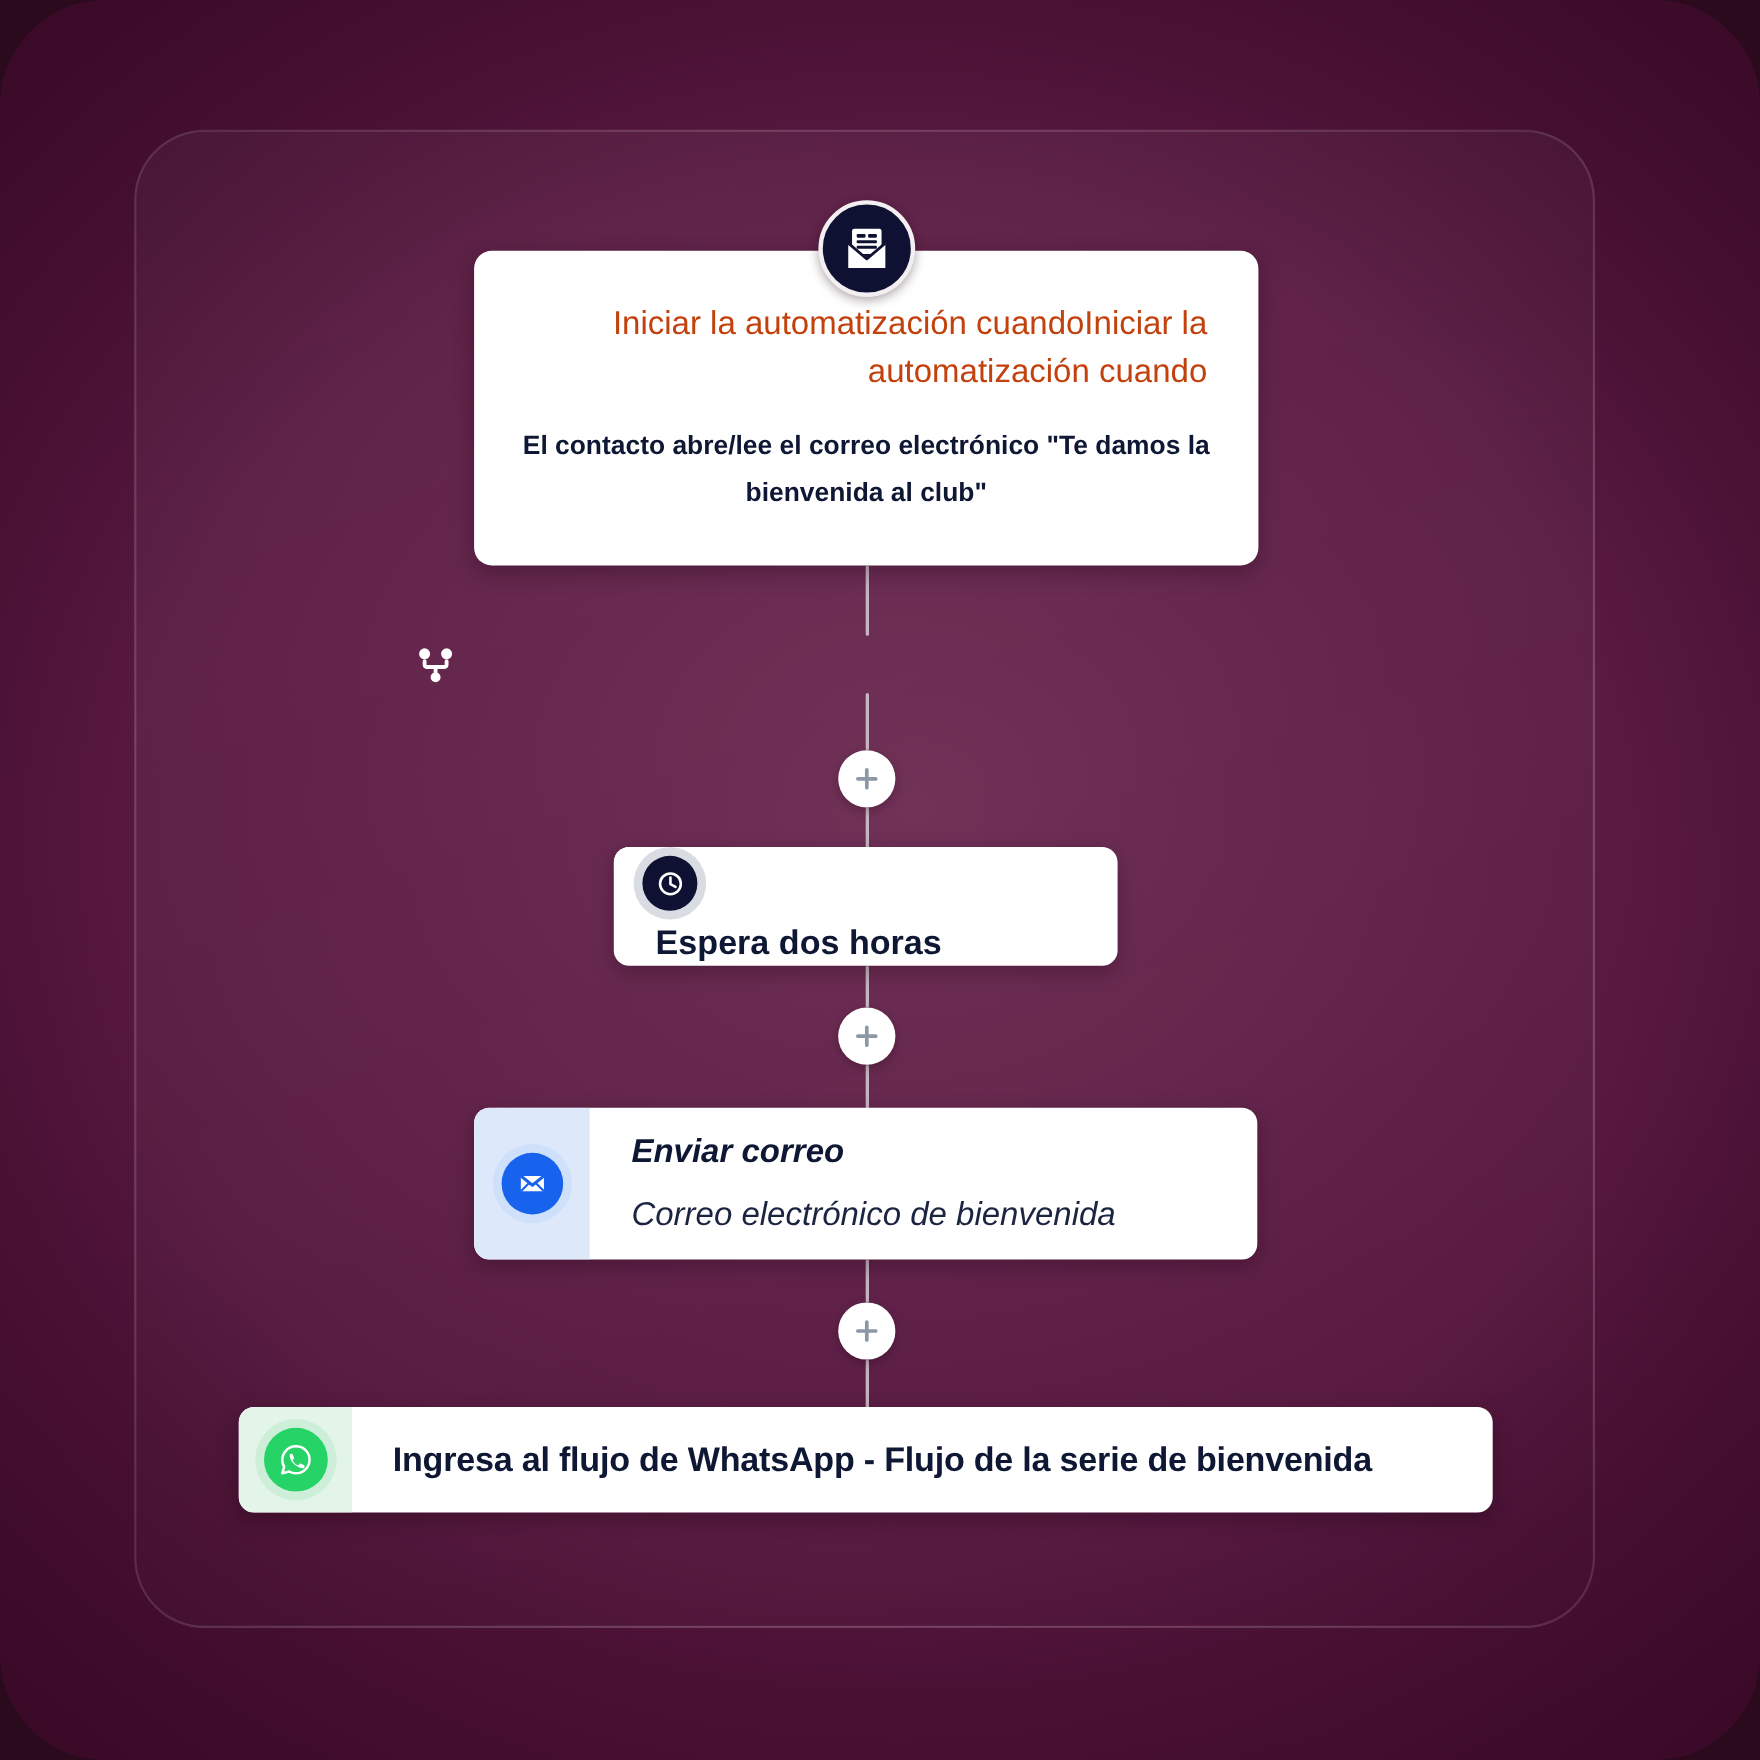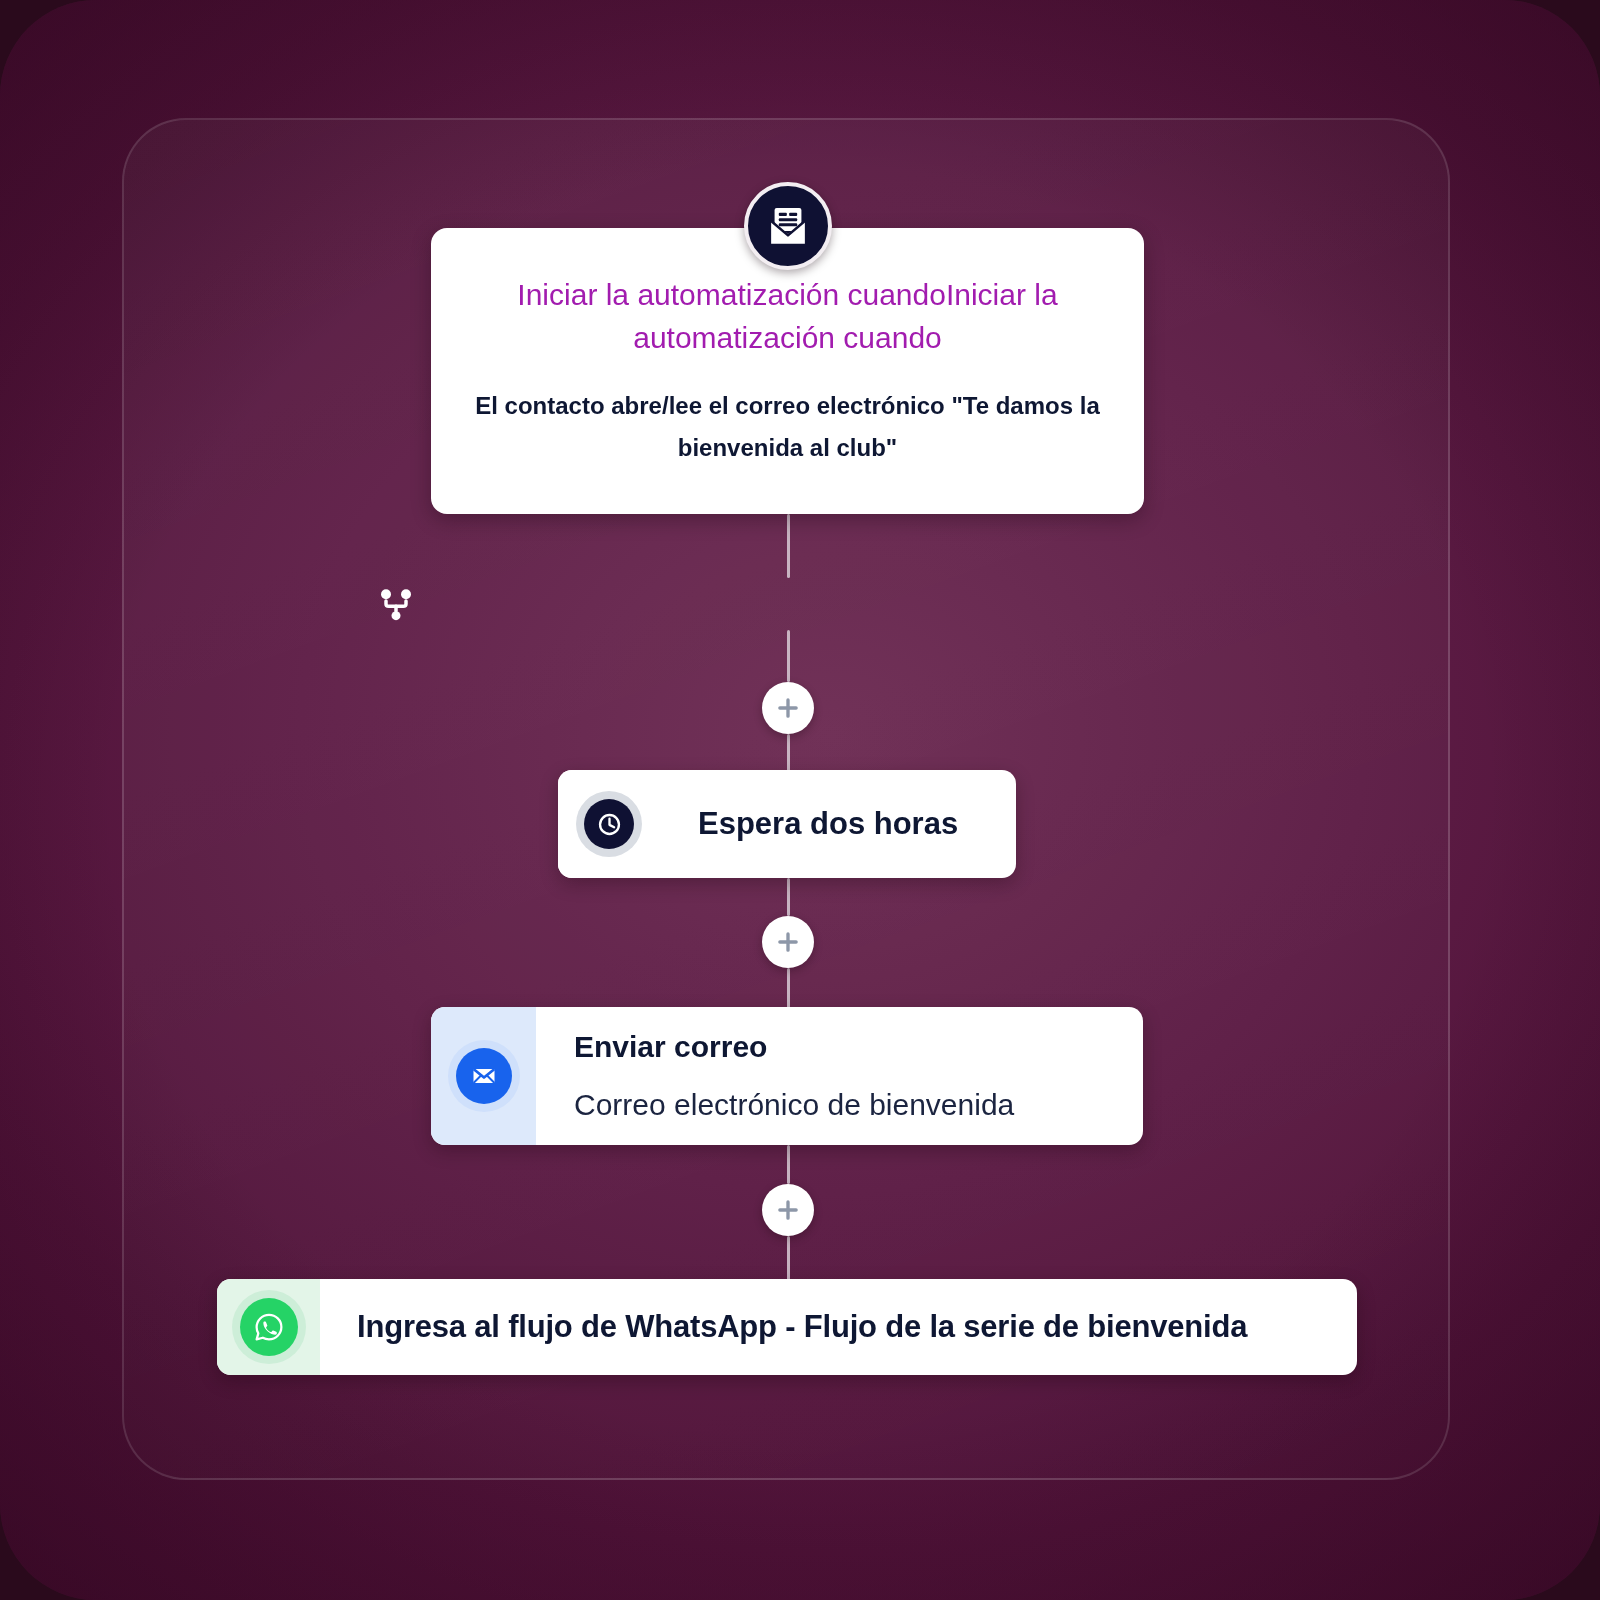--- a/index.html
+++ b/index.html
@@ -76,24 +76,24 @@
     box-shadow: 0 6px 20px rgba(20,0,12,0.30);
     box-sizing: border-box;
     display: flex;
     flex-direction: column;
     align-items: center;
     justify-content: center;
     padding: 0 40px;
     z-index: 2;
   }
   .trigger-sub {
-    color: #a21caf;
+    color: #c2410c;
     font-size: 30px;
     line-height: 43px;
-    text-align: center;
+    text-align: right;
     font-weight: 400;
     max-width: 620px;
     margin-bottom: 26px;
   }
   .trigger-title {
     color: #0e1733;
     font-size: 24px;
     line-height: 42px;
     font-weight: 700;
     text-align: center;
@@ -189,20 +189,21 @@
     flex-direction: column;
     justify-content: center;
   }
 
   
   .wait-card {
     left: 558px;
     top: 770px;
     width: 458px;
     height: 108px;
+    flex-direction: column;
   }
   .wait-card .card-icon-pane { width: 102px; background: #ffffff; }
   .wait-icon-ring {
     width: 66px; height: 66px; border-radius: 50%;
     background: #d9dde3;
     display: flex; align-items: center; justify-content: center;
   }
   .wait-icon-core {
     width: 50px; height: 50px; border-radius: 50%;
     background: #0f1133;
@@ -224,21 +225,21 @@
     width: 72px; height: 72px; border-radius: 50%;
     background: #cfe0fb;
     display: flex; align-items: center; justify-content: center;
   }
   .email-icon-core {
     width: 56px; height: 56px; border-radius: 50%;
     background: #1863ed;
     display: flex; align-items: center; justify-content: center;
   }
   .email-icon-core svg { width: 30px; height: 30px; display: block; }
-  .email-card .card-body { padding-left: 38px; gap: 19px; }
+  .email-card .card-body { padding-left: 38px; gap: 19px; font-style: italic; }
   .email-title { color: #0e1733; font-size: 30px; font-weight: 700; line-height: 38px; }
   .email-sub { color: #1b2440; font-size: 30px; font-weight: 400; line-height: 40px; }
 
   
   .wa-card {
     left: 217px;
     top: 1279px;
     width: 1140px;
     height: 96px;
   }

